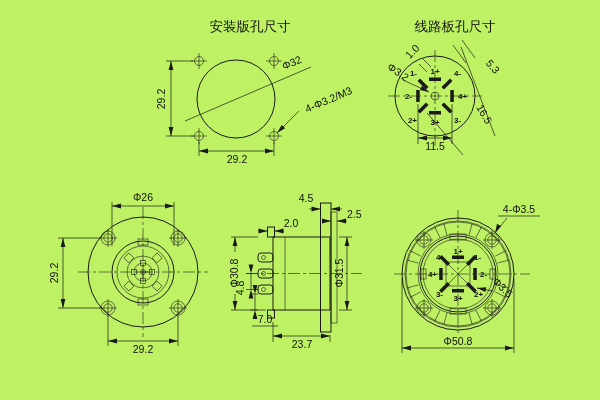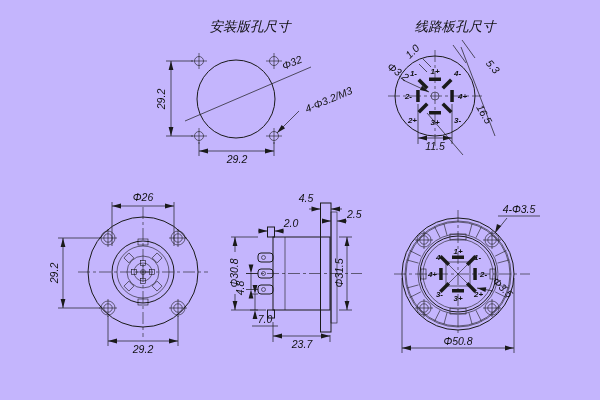--- a/index.html
+++ b/index.html
@@ -1,16 +1,16 @@
 <!DOCTYPE html>
 <html><head>
 <meta charset="utf-8">
 <style>
   html,body{margin:0;padding:0;background:#fff;}
-  .canvas{width:600px;height:400px;background:#c4b5fd;position:relative;overflow:hidden;font-style:italic;}
+  .canvas{width:600px;height:400px;background:#bef264;position:relative;overflow:hidden;}
   svg{display:block;}
   .ln{fill:none;stroke:#1a1a1a;stroke-width:1;}
   .tn{fill:none;stroke:#1a1a1a;stroke-width:.6;}
   .cl{fill:none;stroke:#1a1a1a;stroke-width:.6;stroke-dasharray:12 3 3 3;}
   .dim{fill:none;stroke:#1a1a1a;stroke-width:.7;}
   .blk{fill:#1a1a1a;stroke:none;}
   text{fill:#111;font-family:"Liberation Sans","DejaVu Sans",sans-serif;}
   .dt{font-size:10.5px;}
   .pt{font-size:8px;font-weight:bold;}
   .tt{font-size:13.5px;}

